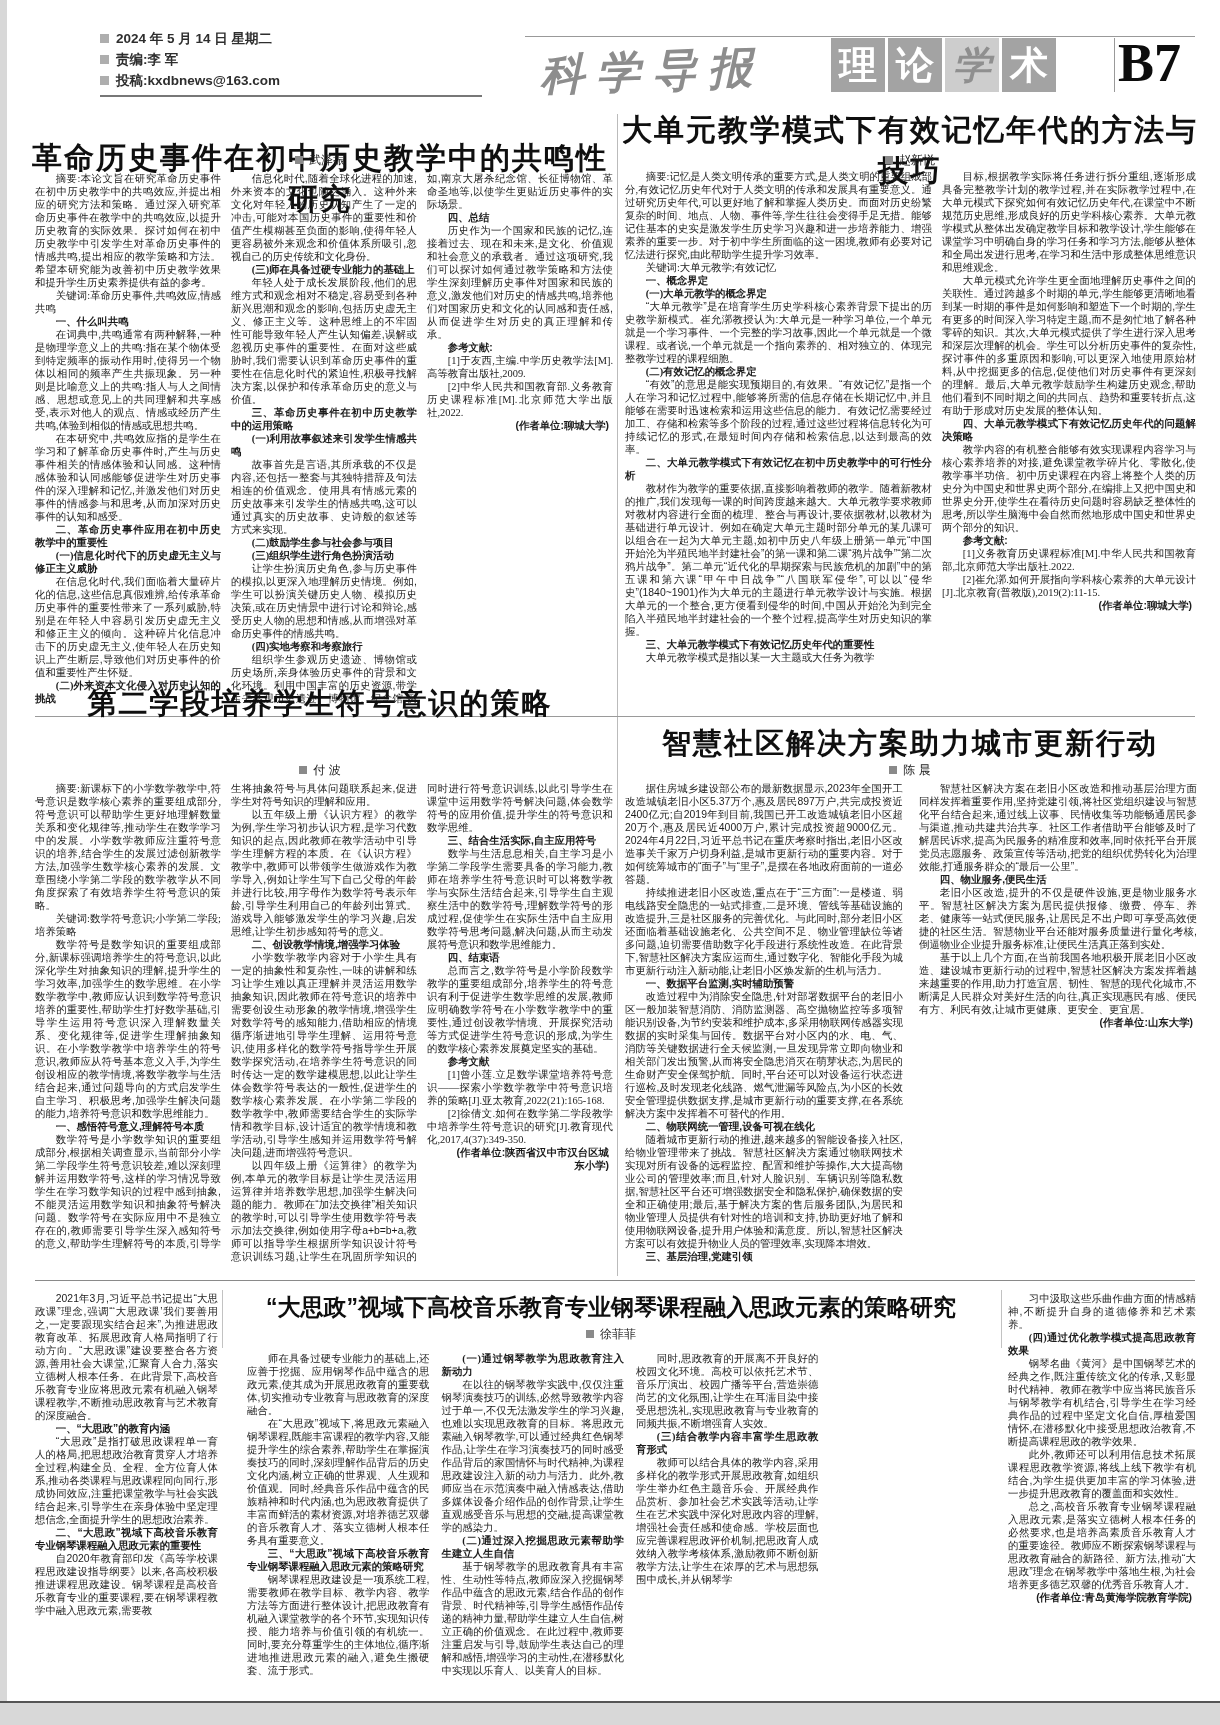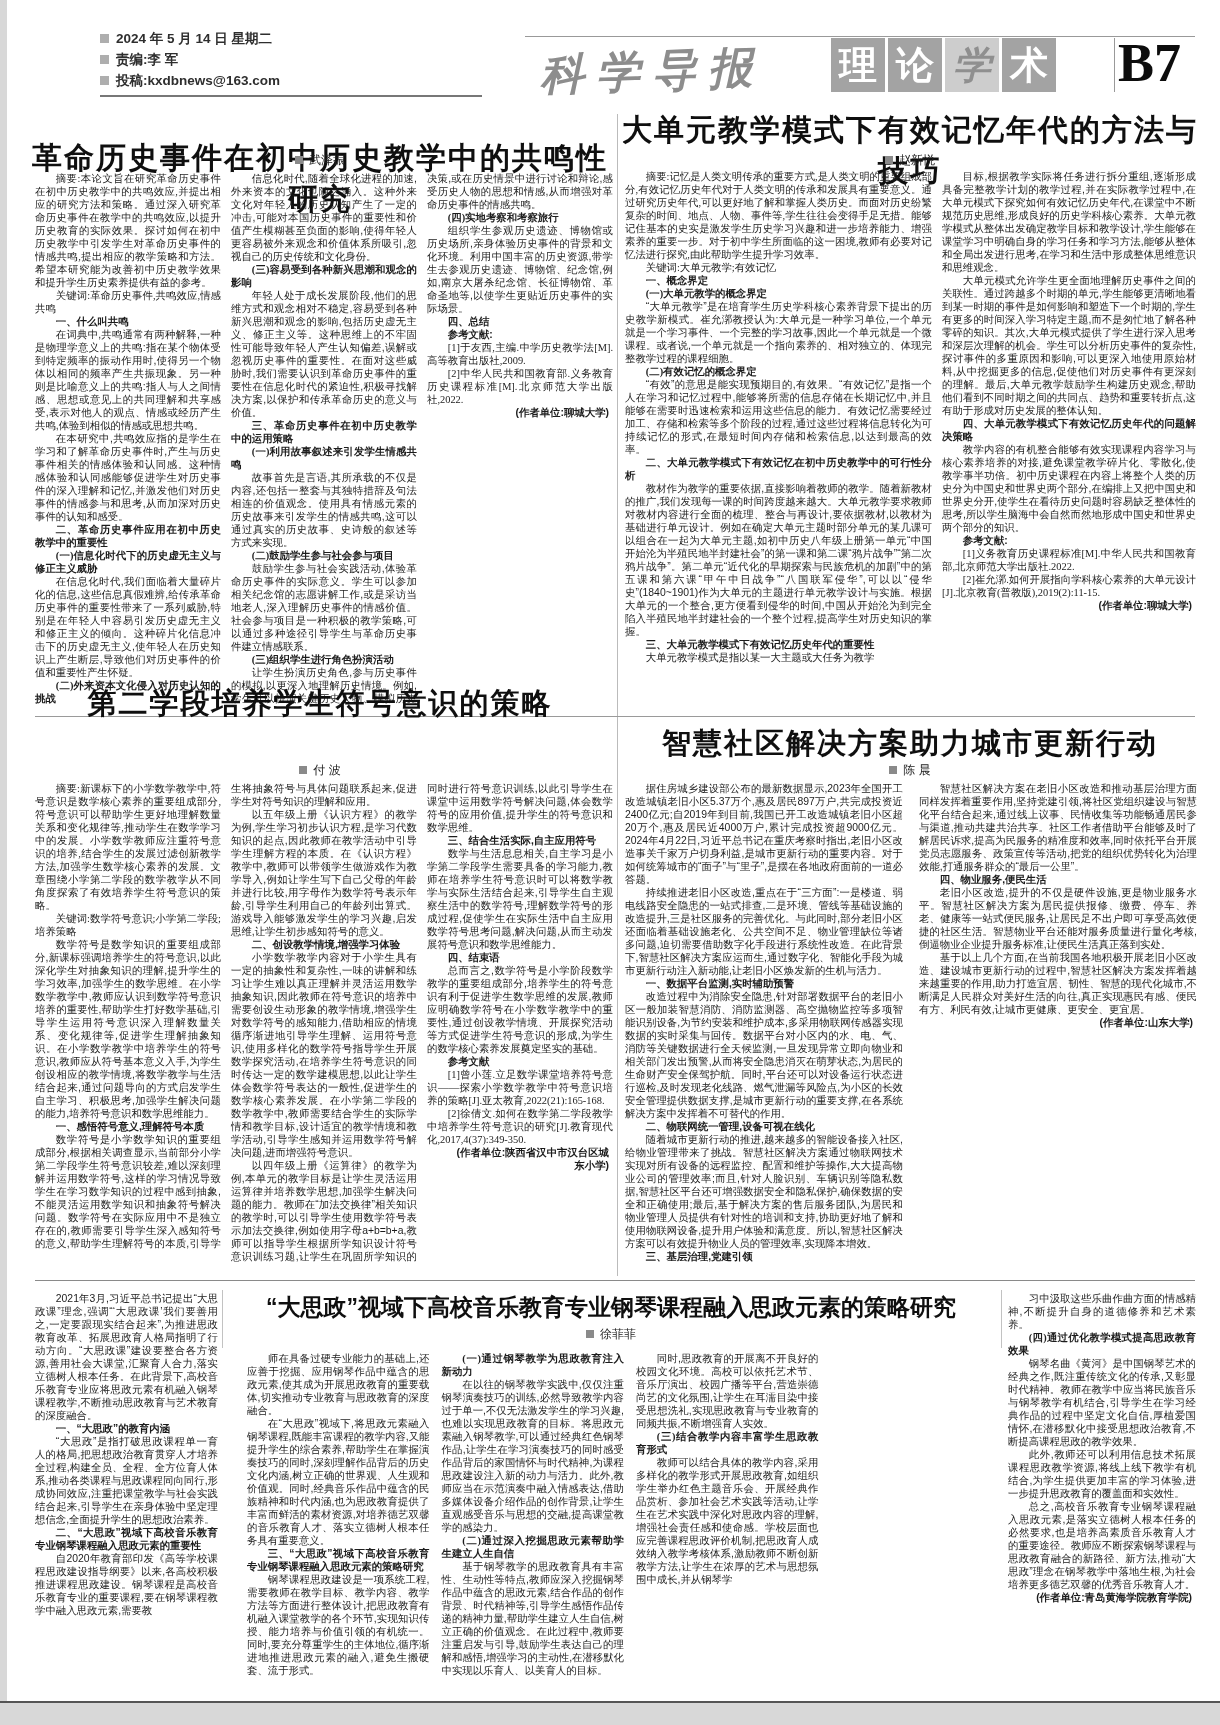--- a/index.html
+++ b/index.html
@@ -97,32 +97,32 @@
       <p class="t-kai">摘要:本论文旨在研究革命历史事件在初中历史教学中的共鸣效应,并提出相应的研究方法和策略。通过深入研究革命历史事件在教学中的共鸣效应,以提升历史教育的实际效果。探讨如何在初中历史教学中引发学生对革命历史事件的情感共鸣,提出相应的教学策略和方法。希望本研究能为改善初中历史教学效果和提升学生历史素养提供有益的参考。</p>
       <p class="t-kai">关键词:革命历史事件,共鸣效应,情感共鸣</p>
       <p class="t-h">一、什么叫共鸣</p>
       <p class="t-p">在词典中,共鸣通常有两种解释,一种是物理学意义上的共鸣:指在某个物体受到特定频率的振动作用时,使得另一个物体以相同的频率产生共振现象。另一种则是比喻意义上的共鸣:指人与人之间情感、思想或意见上的共同理解和共享感受,表示对他人的观点、情感或经历产生共鸣,体验到相似的情感或思想共鸣。</p>
       <p class="t-p">在本研究中,共鸣效应指的是学生在学习和了解革命历史事件时,产生与历史事件相关的情感体验和认同感。这种情感体验和认同感能够促进学生对历史事件的深入理解和记忆,并激发他们对历史事件的情感参与和思考,从而加深对历史事件的认知和感受。</p>
       <p class="t-h">二、革命历史事件应用在初中历史教学中的重要性</p>
       <p class="t-sub">(一)信息化时代下的历史虚无主义与修正主义威胁</p>
       <p class="t-p">在信息化时代,我们面临着大量碎片化的信息,这些信息真假难辨,给传承革命历史事件的重要性带来了一系列威胁,特别是在年轻人中容易引发历史虚无主义和修正主义的倾向。这种碎片化信息冲击下的历史虚无主义,使年轻人在历史知识上产生断层,导致他们对历史事件的价值和重要性产生怀疑。</p>
       <p class="t-sub">(二)外来资本文化侵入对历史认知的挑战</p>
       <p class="t-p">信息化时代,随着全球化进程的加速,外来资本的文化也随之涌入。这种外来文化对年轻人的历史认知产生了一定的冲击,可能对本国历史事件的重要性和价值产生模糊甚至负面的影响,使得年轻人更容易被外来观念和价值体系所吸引,忽视自己的历史传统和文化身份。</p>
-      <p class="t-sub">(三)容易受到各种新兴思潮和观念的影响</p>
+      <p class="t-sub">(三)师在具备过硬专业能力的基础上</p>
       <p class="t-p">年轻人处于成长发展阶段,他们的思维方式和观念相对不稳定,容易受到各种新兴思潮和观念的影响,包括历史虚无主义、修正主义等。这种思维上的不牢固性可能导致年轻人产生认知偏差,误解或忽视历史事件的重要性。在面对这些威胁时,我们需要认识到革命历史事件的重要性在信息化时代的紧迫性,积极寻找解决方案,以保护和传承革命历史的意义与价值。</p>
       <p class="t-h">三、革命历史事件在初中历史教学中的运用策略</p>
       <p class="t-sub">(一)利用故事叙述来引发学生情感共鸣</p>
       <p class="t-p">故事首先是言语,其所承载的不仅是内容,还包括一整套与其独特措辞及句法相连的价值观念。使用具有情感元素的历史故事来引发学生的情感共鸣,这可以通过真实的历史故事、史诗般的叙述等方式来实现。</p>
       <p class="t-sub">(二)鼓励学生参与社会参与项目</p>
-      <p class="t-p">鼓励学生参与社会实践活动,体验革命历史事件的实际意义。学生可以参加相关纪念馆的志愿讲解工作,或是采访当地老人,深入理解历史事件的情感价值。社会参与项目是一种积极的教学策略,可以通过多种途径引导学生与革命历史事件建立情感联系。</p>
       <p class="t-sub">(三)组织学生进行角色扮演活动</p>
       <p class="t-p">让学生扮演历史角色,参与历史事件的模拟,以更深入地理解历史情境。例如,学生可以扮演关键历史人物、模拟历史决策,或在历史情景中进行讨论和辩论,感受历史人物的思想和情感,从而增强对革命历史事件的情感共鸣。</p>
       <p class="t-sub">(四)实地考察和考察旅行</p>
       <p class="t-p">组织学生参观历史遗迹、博物馆或历史场所,亲身体验历史事件的背景和文化环境。利用中国丰富的历史资源,带学生去参观历史遗迹、博物馆、纪念馆,例如,南京大屠杀纪念馆、长征博物馆、革命圣地等,以使学生更贴近历史事件的实际场景。</p>
       <p class="t-h">四、总结</p>
+      <p class="t-p">历史作为一个国家和民族的记忆,连接着过去、现在和未来,是文化、价值观和社会意义的承载者。通过这项研究,我们可以探讨如何通过教学策略和方法使学生深刻理解历史事件对国家和民族的意义,激发他们对历史的情感共鸣,培养他们对国家历史和文化的认同感和责任感,从而促进学生对历史的真正理解和传承。</p>
       <p class="t-refh">参考文献:</p>
       <p class="t-ref">[1]于友西,主编.中学历史教学法[M].高等教育出版社,2009.</p>
       <p class="t-ref">[2]中华人民共和国教育部.义务教育历史课程标准[M].北京师范大学出版社,2022.</p>
       <p class="t-unit">(作者单位:聊城大学)</p>
     </div>
 
   <h1 class="art-title t2">大单元教学模式下有效记忆年代的方法与技巧</h1>
   <div class="byline b2"><span class="au-sq"></span><span>赵新悦</span></div>
   <div class="flow a2-left">
       <p class="t-kai">摘要:记忆是人类文明传承的重要方式,是人类文明的重要组成部分,有效记忆历史年代对于人类文明的传承和发展具有重要意义。通过研究历史年代,可以更好地了解和掌握人类历史。而面对历史纷繁复杂的时间、地点、人物、事件等,学生往往会变得手足无措。能够记住基本的史实是激发学生历史学习兴趣和进一步培养能力、增强素养的重要一步。对于初中学生所面临的这一困境,教师有必要对记忆法进行探究,由此帮助学生提升学习效率。</p>

